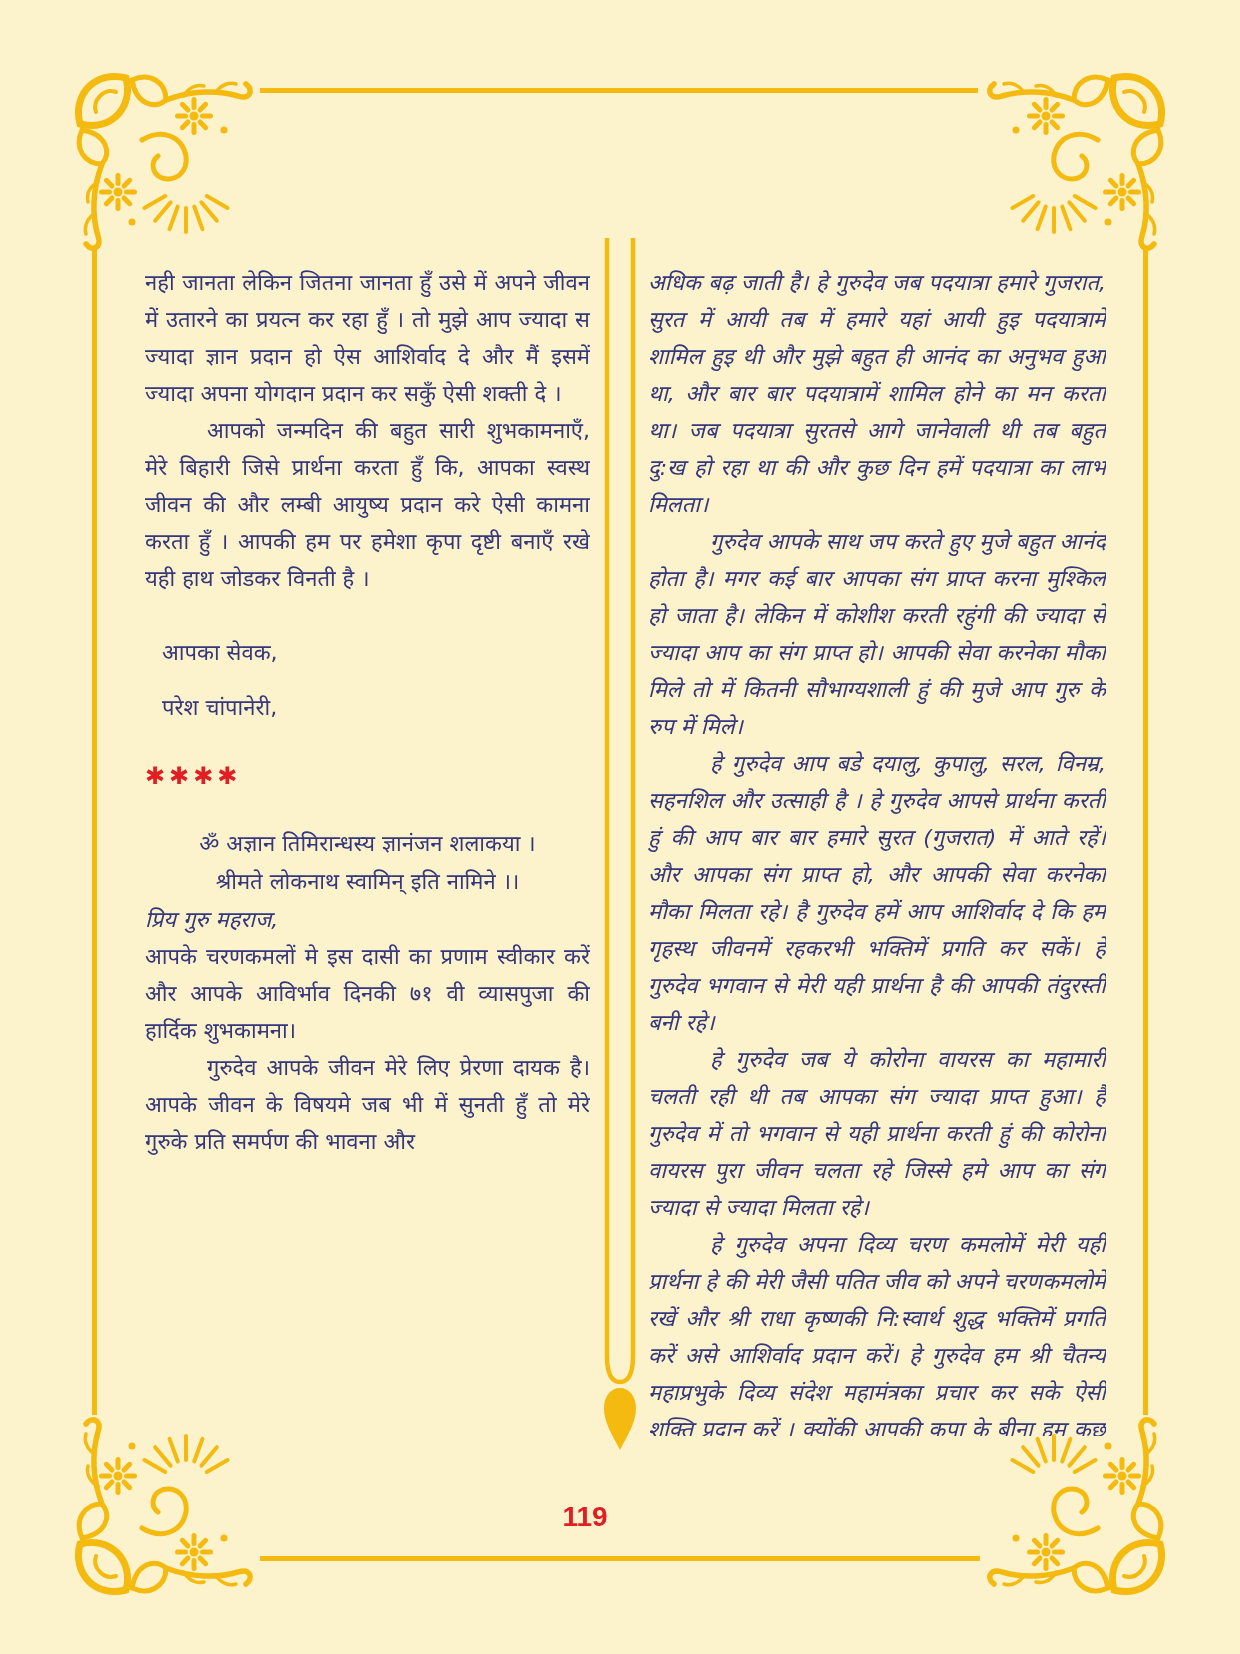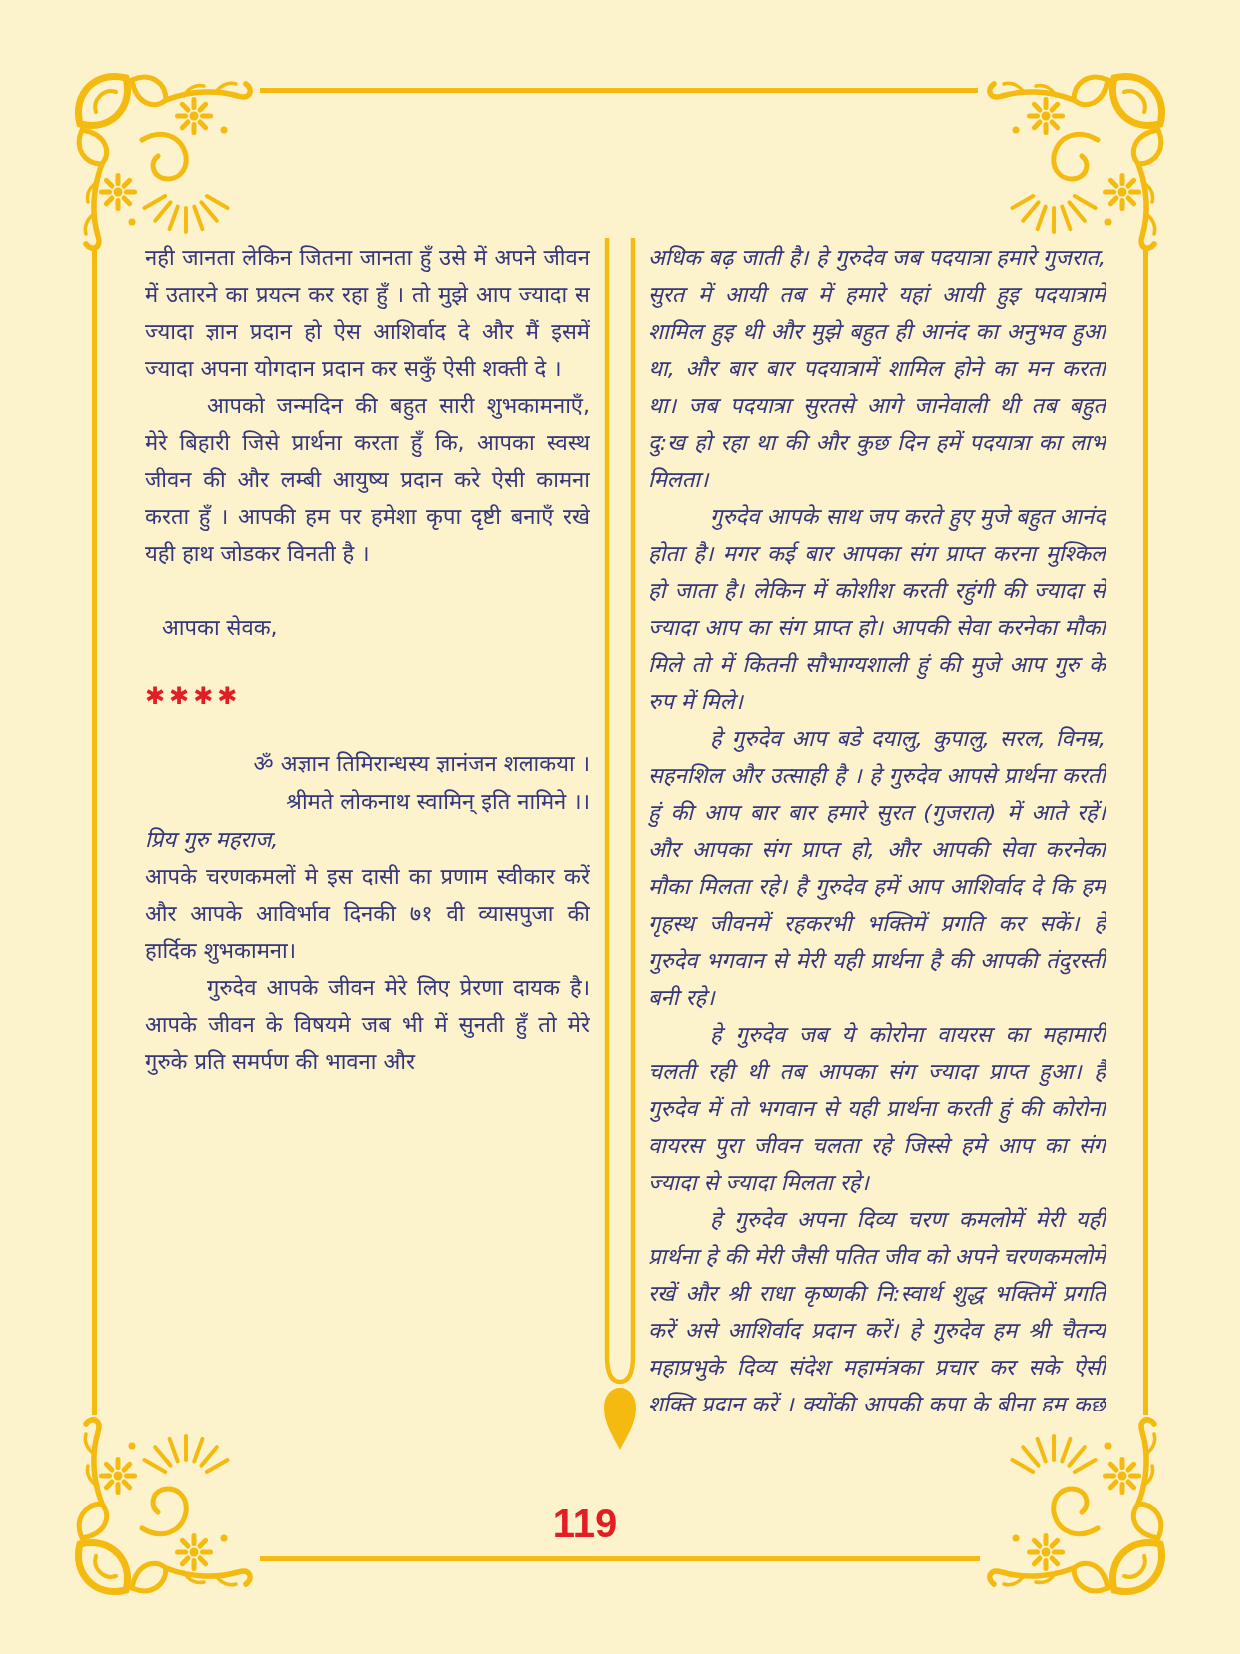--- a/index.html
+++ b/index.html
@@ -21,41 +21,41 @@
   .frame-left{left:92px;top:250px;width:5px;height:1165px;}
   .frame-right{left:1143px;top:250px;width:5px;height:1165px;}
   .corner{position:absolute;width:200px;height:200px;}
   .corner.tl{left:66px;top:64px;}
   .corner.tr{right:66px;top:64px;transform:scaleX(-1);}
   .corner.bl{left:66px;top:1404px;transform:scaleY(-1);}
   .corner.br{right:66px;top:1404px;transform:scale(-1,-1);}
   
   .divider{position:absolute;left:592px;top:238px;width:56px;height:1215px;}
   
-  .col{position:absolute;top:239px;height:1172px;overflow:hidden;color:var(--ink);}
+  .col{position:absolute;top:264px;height:1172px;overflow:hidden;color:var(--ink);}
   .col-left{left:145px;width:445px;}
   .col-right{left:648px;width:458px;font-style:italic;}
   p.body{
     margin:0;font-size:22px;line-height:37px;text-align:justify;
     color:var(--ink);
   }
   p.indent{text-indent:62px;}
   .signature{margin-top:37px;}
   .signature p{margin:17px;font-size:22px;line-height:38px;color:var(--ink);}
   .separator{
     margin:34px 0 0 0;color:var(--red);font-size:24px;font-weight:bold;
     letter-spacing:4px;line-height:30px;
   }
   .verse{margin-top:34px;}
-  .verse p{margin:0;font-size:22px;line-height:38px;text-align:right;color:var(--ink);}
+  .verse p{margin:0;font-size:22px;line-height:38px;text-align:center;color:var(--ink);}
   .salutation{margin-top:36px;font-style:italic;}
   
   .page-number{
     position:absolute;top:1501px;left:0;width:1170px;text-align:center;
-    color:var(--red);font-size:40px;font-weight:bold;
+    color:var(--red);font-size:28px;font-weight:bold;
     font-family:"Liberation Sans","DejaVu Sans",sans-serif;
   }
 </style>
 </head>
 <body>
 
 <svg width="0" height="0" style="position:absolute" aria-hidden="true">
   <defs>
     <symbol id="flourish" viewBox="0 0 200 200">
       <g fill="none" stroke="#F4BA10" stroke-linecap="round">
@@ -138,20 +138,21 @@
     <path d="M15,0 L15,1118 Q15,1144 28,1144 Q41,1144 41,1118 L41,0" fill="none" stroke="#F4BA10" stroke-width="4.5"></path>
     <path d="M28,1150 C37,1150 44,1158 44,1170 C44,1185 35,1198 28,1212 C21,1198 12,1185 12,1170 C12,1158 19,1150 28,1150 Z" fill="#F4BA10"></path>
   </svg>
 
   <div class="col col-left">
     <p class="body">नही जानता लेकिन जितना जानता हुँ उसे में अपने जीवन में उतारने का प्रयत्न कर रहा हुँ । तो मुझे आप ज्यादा स ज्यादा ज्ञान प्रदान हो ऐस आशिर्वाद दे और मैं इसमें ज्यादा अपना योगदान प्रदान कर सकुँ ऐसी शक्ती दे ।</p>
     <p class="body indent">आपको जन्मदिन की बहुत सारी शुभकामनाएँ, मेरे बिहारी जिसे प्रार्थना करता हुँ कि, आपका स्वस्थ जीवन की और लम्बी आयुष्य प्रदान करे ऐसी कामना करता हुँ । आपकी हम पर हमेशा कृपा दृष्टी बनाएँ रखे यही हाथ जोडकर विनती है ।</p>
 
     <div class="signature">
       <p>आपका सेवक,</p>
+      <p>परेश चांपानेरी,</p>
     </div>
 
     <p class="separator">✱✱✱✱</p>
 
     <div class="verse">
       <p>ॐ अज्ञान तिमिरान्धस्य ज्ञानंजन शलाकया ।</p>
       <p>श्रीमते लोकनाथ स्वामिन् इति नामिने ।।</p>
     </div>
 
     <p class="body salutation">प्रिय गुरु महराज,</p>

